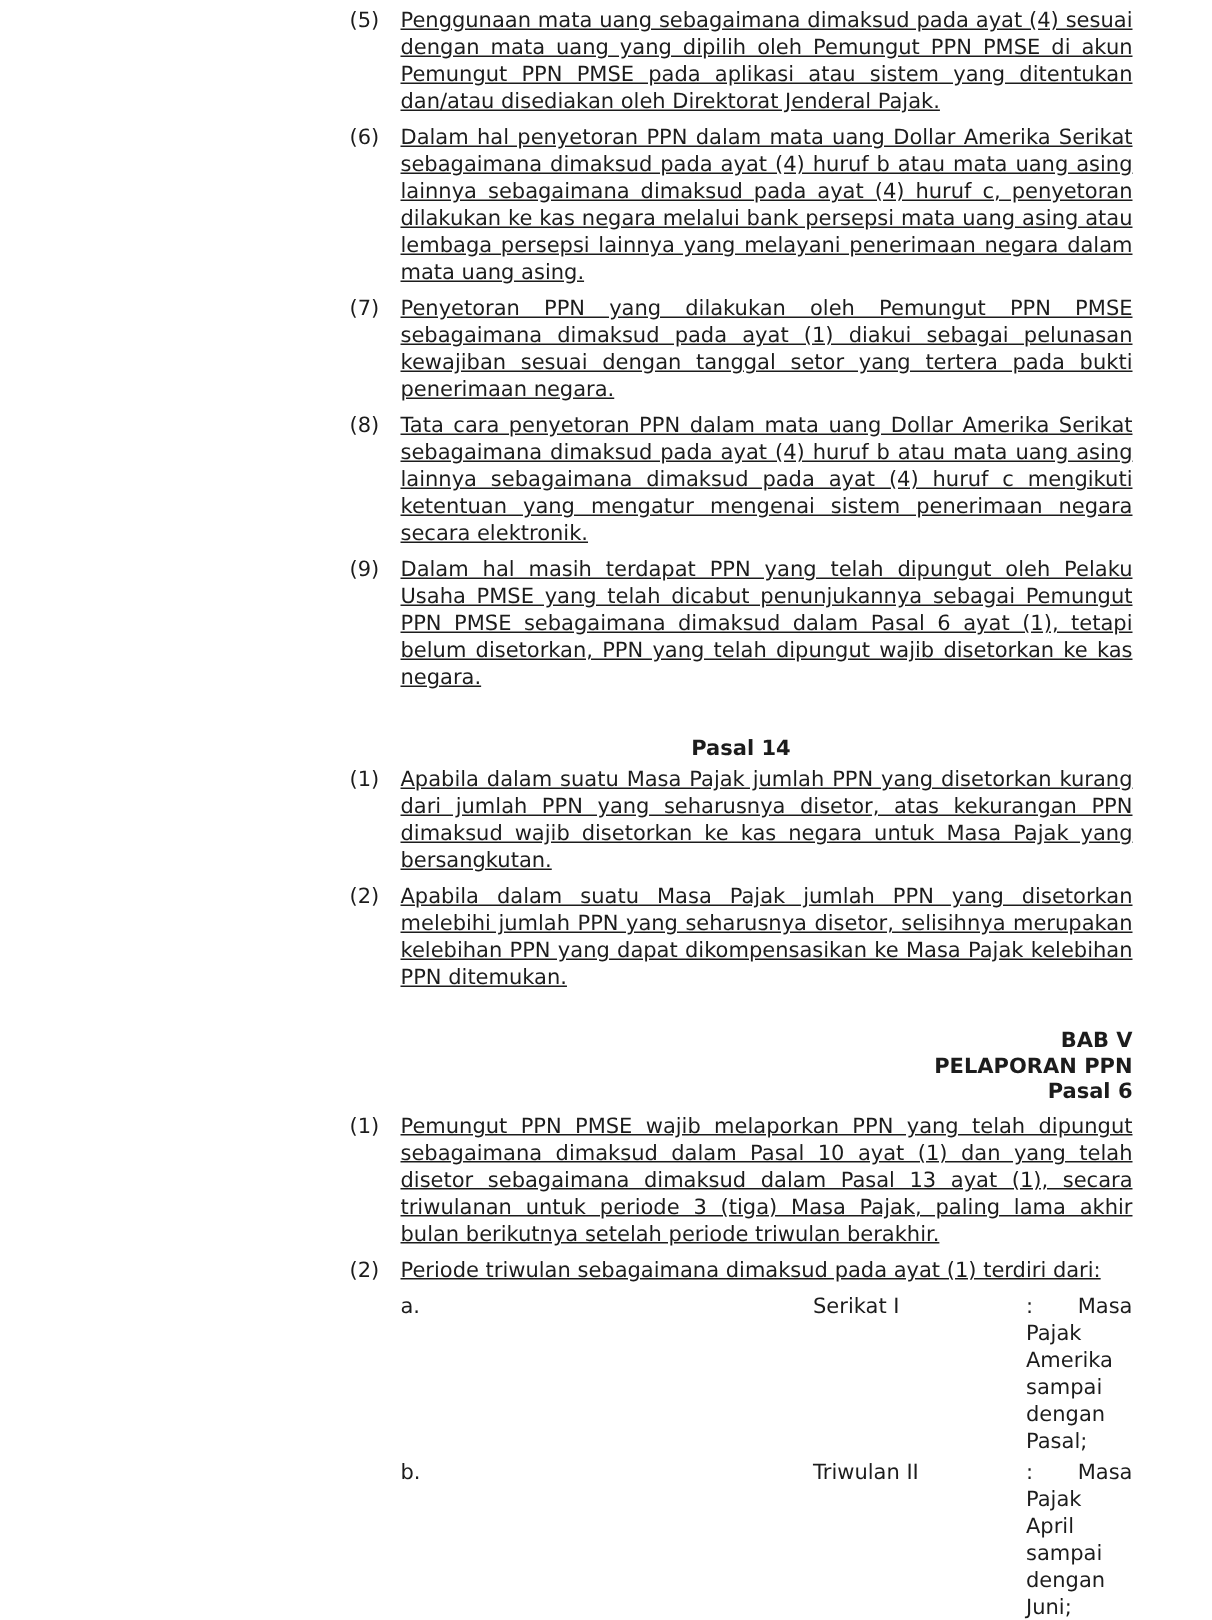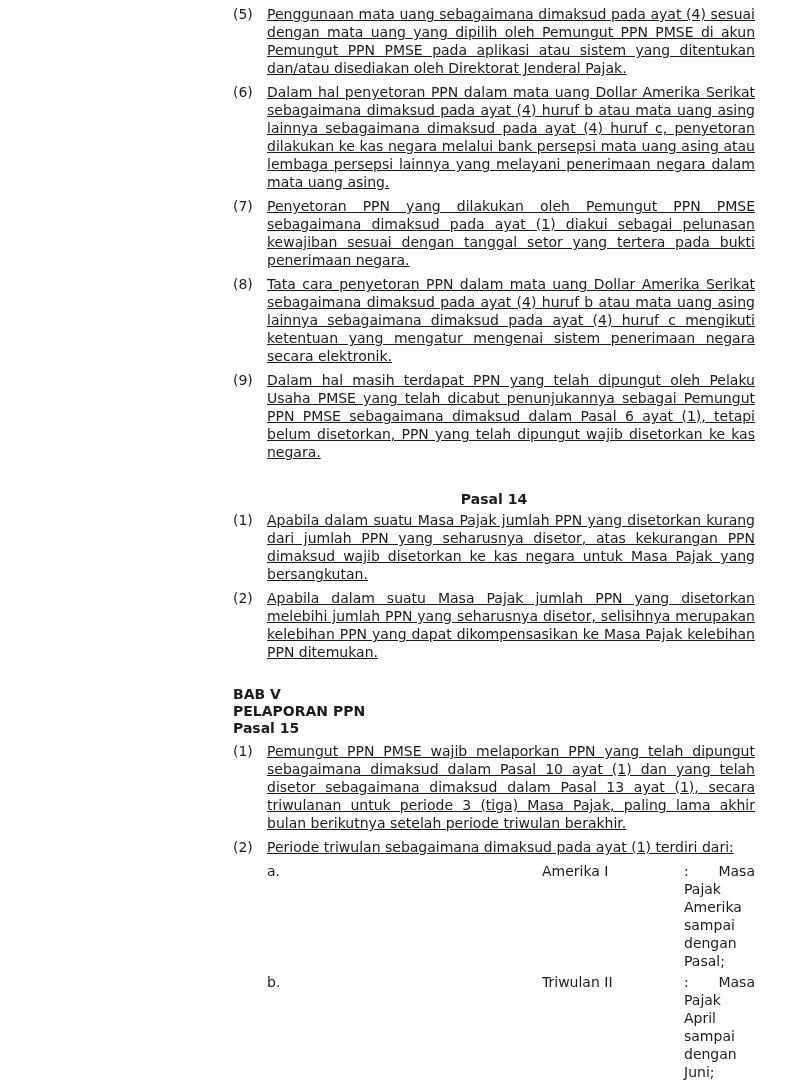--- a/index.html
+++ b/index.html
@@ -25,21 +25,21 @@
   .num  { flex: 0 0 34px; width: 34px; }
   .txt  { flex: 1; text-align: justify; text-decoration: underline; }
   .h-pasal {
     font-weight: bold;
     text-align: center;
     margin-top: 29px;
     margin-bottom: 3px;
   }
   .h-bab {
     font-weight: bold;
-    text-align: left;
+    text-align: right;
     line-height: 17px;
     margin-top: 25px;
     margin-bottom: 5px;
   }
   .h-bab div { line-height: 17px; }
   .quarters { margin-left: 34px; margin-top: 4px; }
   .qrow { display: flex; margin-bottom: 3px; }
   .q-letter { flex: 0 0 275px; width: 275px; }
   .q-term   { flex: 0 0 114px; width: 114px; }
   .q-def    { flex: 0 0 99px;  width: 99px; }
@@ -80,37 +80,37 @@
       <div class="txt">Apabila dalam suatu Masa Pajak jumlah PPN yang disetorkan kurang dari jumlah PPN yang seharusnya disetor, atas kekurangan PPN dimaksud wajib disetorkan ke kas negara untuk Masa Pajak yang bersangkutan.</div>
     </div>
     <div class="para">
       <div class="num">(2)</div>
       <div class="txt">Apabila dalam suatu Masa Pajak jumlah PPN yang disetorkan melebihi jumlah PPN yang seharusnya disetor, selisihnya merupakan kelebihan PPN yang dapat dikompensasikan ke Masa Pajak kelebihan PPN ditemukan.</div>
     </div>
 
     <div class="h-bab">
       <div>BAB V</div>
       <div>PELAPORAN PPN</div>
-      <div>Pasal 15</div>
+      <div>Pasal 6</div>
     </div>
 
     <div class="para">
       <div class="num">(1)</div>
       <div class="txt">Pemungut PPN PMSE wajib melaporkan PPN yang telah dipungut sebagaimana dimaksud dalam Pasal 10 ayat (1) dan yang telah disetor sebagaimana dimaksud dalam Pasal 13 ayat (1), secara triwulanan untuk periode 3 (tiga) Masa Pajak, paling lama akhir bulan berikutnya setelah periode triwulan berakhir.</div>
     </div>
     <div class="para">
       <div class="num">(2)</div>
       <div class="txt">Periode triwulan sebagaimana dimaksud pada ayat (1) terdiri dari:</div>
     </div>
 
     <div class="quarters">
 
       <div class="qrow">
         <div class="q-letter">a.</div>
-        <div class="q-term">Amerika I</div>
+        <div class="q-term">Serikat I</div>
         <div class="q-def">
           <div class="dl dl-j">: Masa Pajak</div>
           <div class="dl dl-j">Amerika</div>
           <div class="dl dl-j">sampai</div>
           <div class="dl dl-j">dengan</div>
           <div class="dl">Pasal;</div>
         </div>
       </div>
 
       <div class="qrow">

